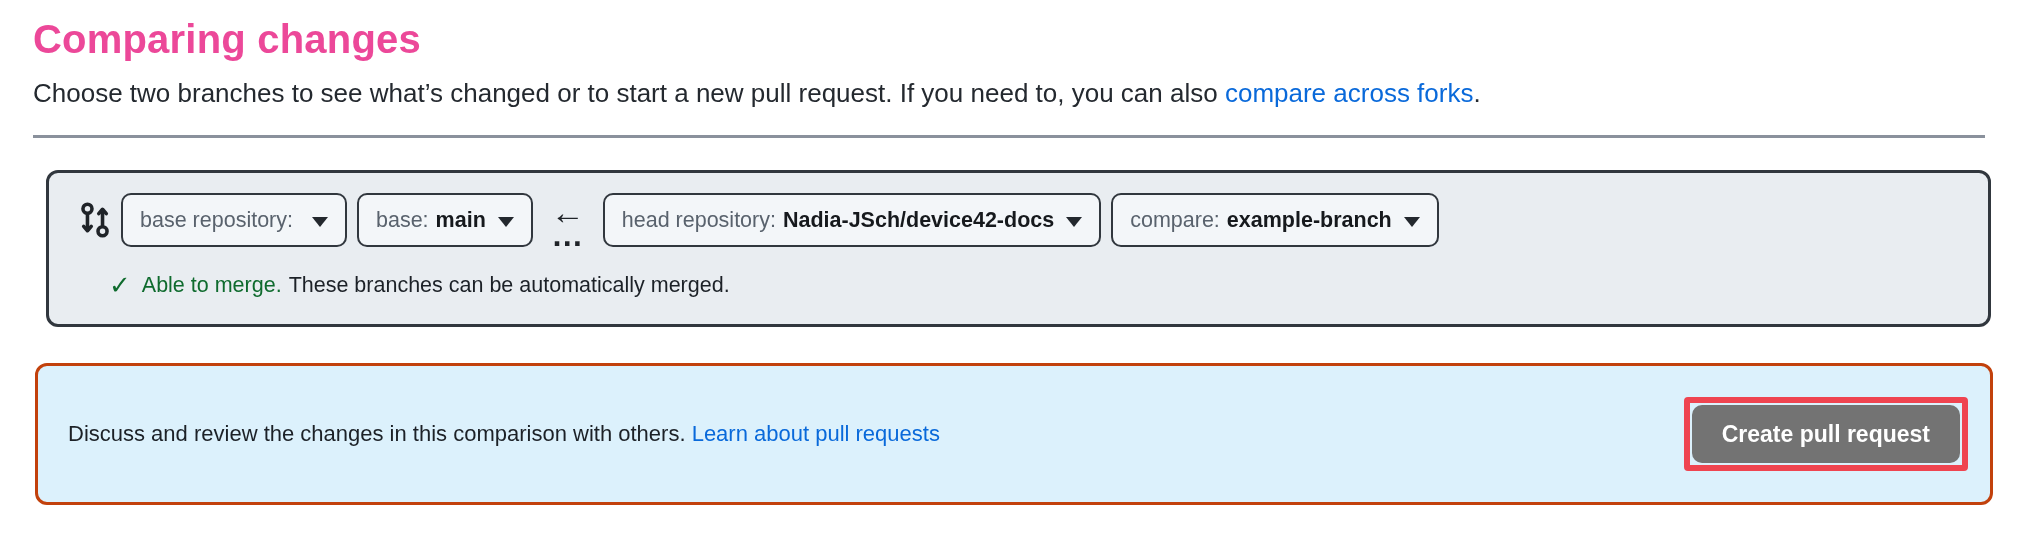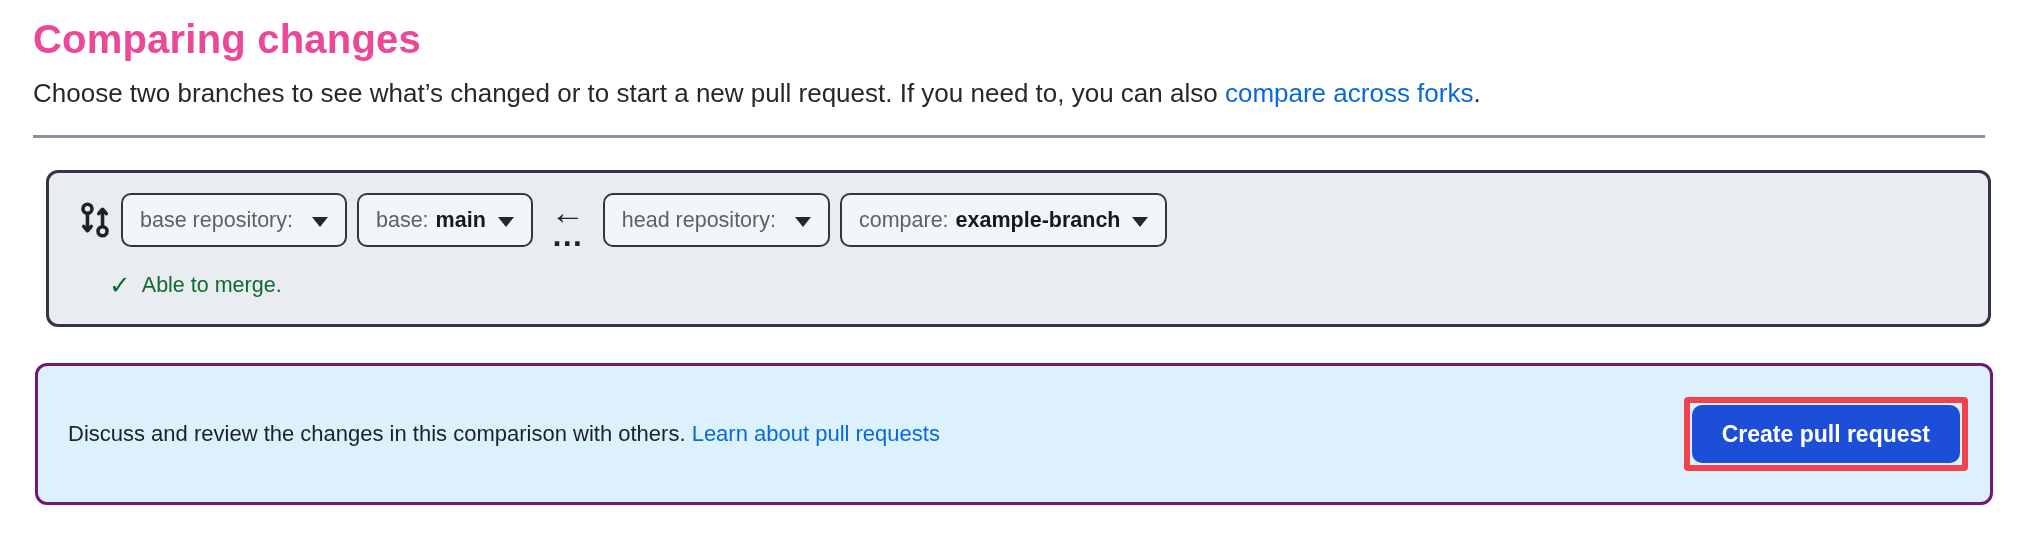--- a/index.html
+++ b/index.html
@@ -68,36 +68,36 @@
   }
   .check-glyph { color: #0f6b2e; font-size: 26px; margin-right: 11px; font-weight: 400; }
   .merge-headline { color: #0f6b2e; font-weight: 400; margin-right: 7px; }
   .merge-detail { color: #1c2127; }
 
   
   .info-banner {
     margin: 36px 25px 0 35px;
     height: 142px;
     background: #dcf1fc;
-    border: 3px solid #701a75;
+    border: 3px solid #c2410c;
     border-radius: 12px;
     display: flex; align-items: center; justify-content: space-between;
     padding: 0 22px 0 30px;
   }
   .banner-text { font-size: 22px; line-height: 30px; color: #1c2127; }
 
   .highlight-box {
     border: 6px solid #ef4450;
     border-radius: 4px;
     padding: 2px;
     flex: 0 0 auto;
   }
   .create-pr-btn {
     display: block;
-    background: #1d4ed8;
+    background: #737373;
     color: #ffffff;
     font-family: "Liberation Sans", sans-serif;
     font-size: 23px; font-weight: 700;
     height: 58px; padding: 0 30px;
     border: none; border-radius: 10px;
     cursor: pointer;
     white-space: nowrap;
   }
 </style>
 </head>
@@ -134,34 +134,36 @@
       <span class="caret"></span>
     </div>
 
     <div class="direction">
       <span class="arrow">←</span>
       <span class="dots">…</span>
     </div>
 
     <div class="branch-btn">
       <span class="lbl">head repository:</span>
+      <span class="val">Nadia-JSch/device42-docs</span>
       <span class="caret"></span>
     </div>
 
     <div class="branch-btn">
       <span class="lbl">compare:</span>
       <span class="val">example-branch</span>
       <span class="caret"></span>
     </div>
 
   </div>
 
   <div class="bar-row2">
     <span class="check-glyph">✓</span>
     <span class="merge-headline">Able to merge.</span>
+    <span class="merge-detail">These branches can be automatically merged.</span>
   </div>
 </div>
 
 <div class="info-banner">
   <div class="banner-text">
     <span>Discuss and review the changes in this comparison with others.</span>
     <a class="link" href="#">Learn about pull requests</a>
   </div>
 
   <div class="highlight-box">

